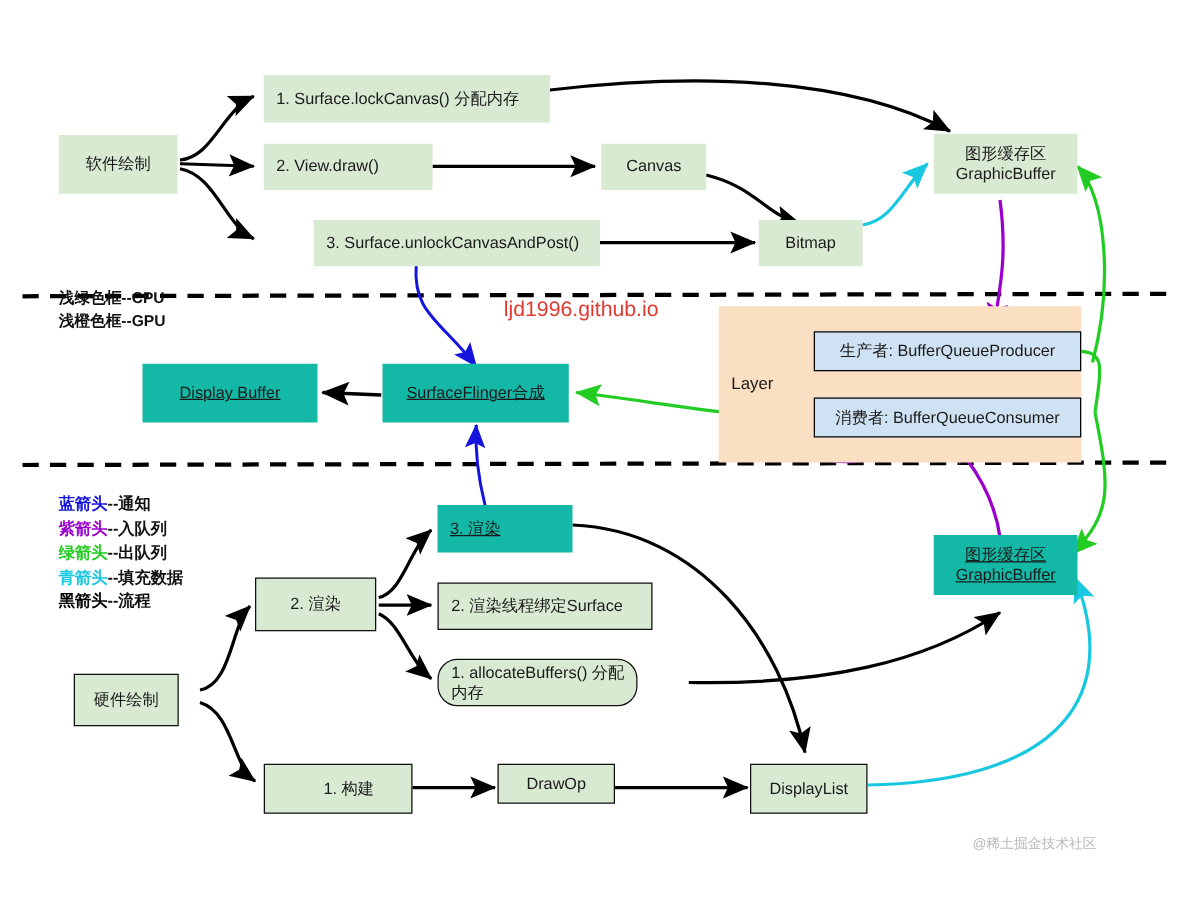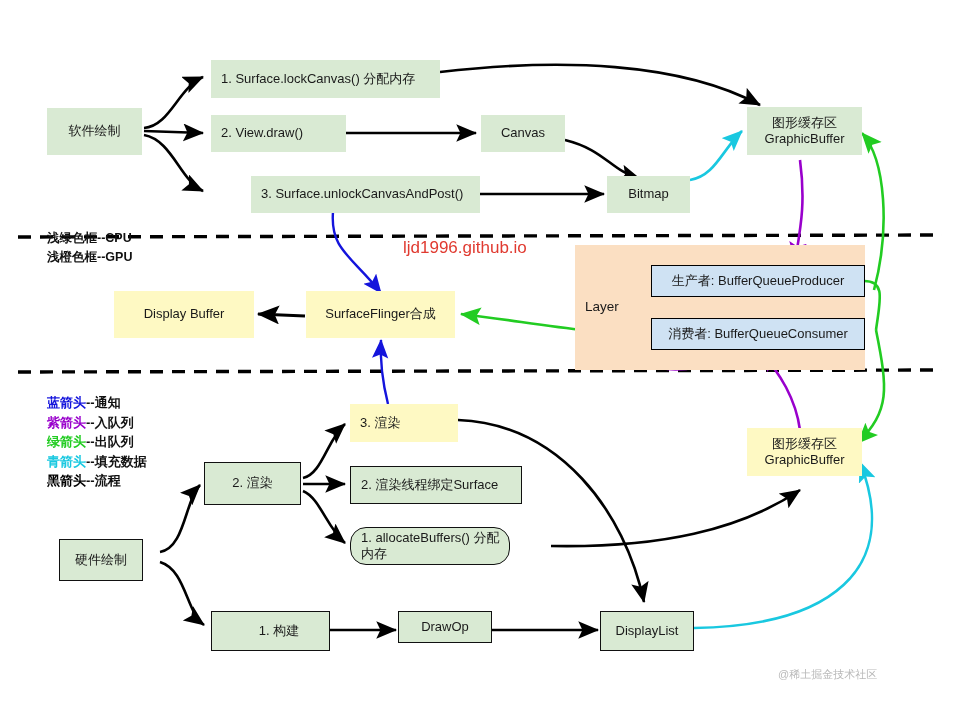--- a/index.html
+++ b/index.html
@@ -28,21 +28,21 @@
     align-items: center;
     justify-content: center;
     font-size: 13px;
     color: #1a1a1a;
     line-height: 1.25;
     text-align: center;
     white-space: pre-line;
     z-index: 3;
   }
   .cpu   { background: #d9ead3; }
-  .gpu   { background: #fef9c3; }
+  .gpu   { background: #14b8a6; text-decoration: underline; }
   .bq    { background: #cfe2f3; border: 1.6px solid #000; }
   .bordered { border: 1.2px solid #111; }
   .left-align { justify-content: flex-start; padding-left: 10px; text-align: left; }
 
   .layer-region {
     position: absolute;
     background: #fbdfc2;
     z-index: 1;
   }
   .layer-label {

